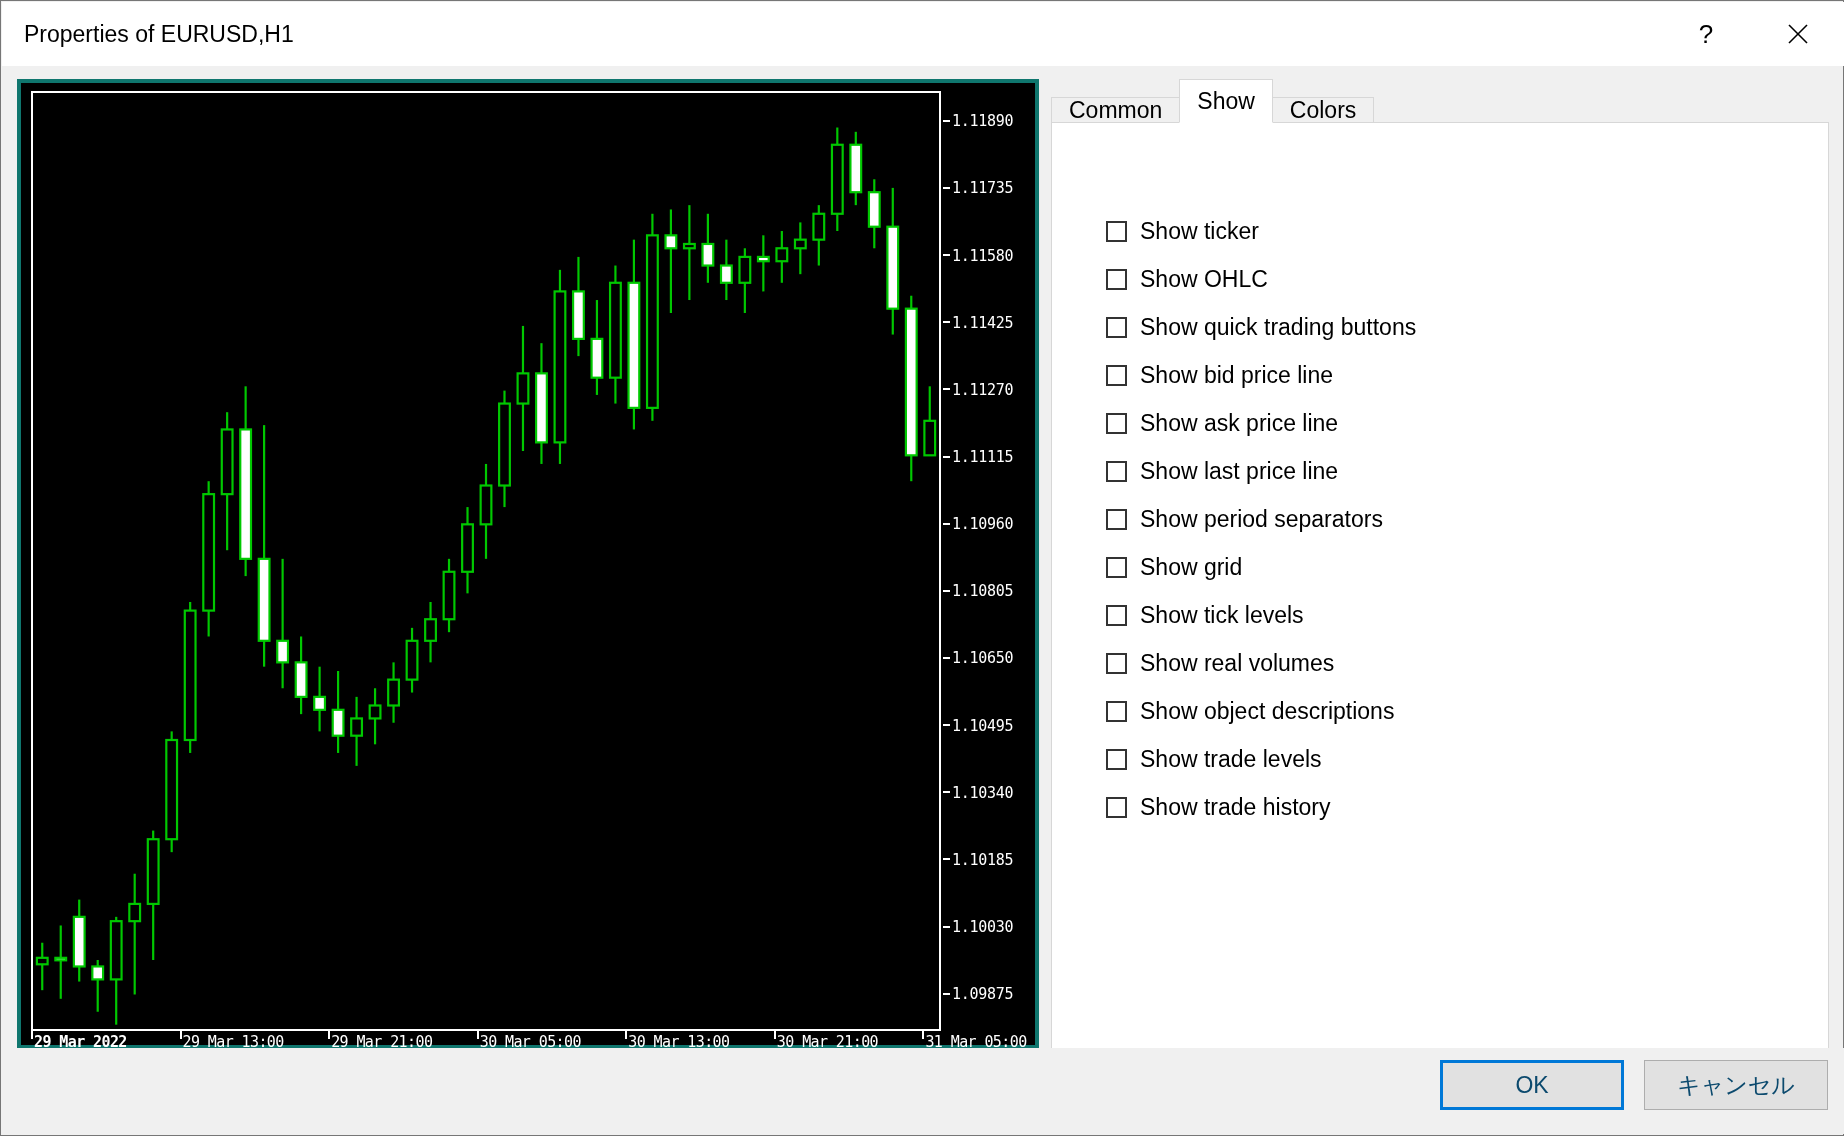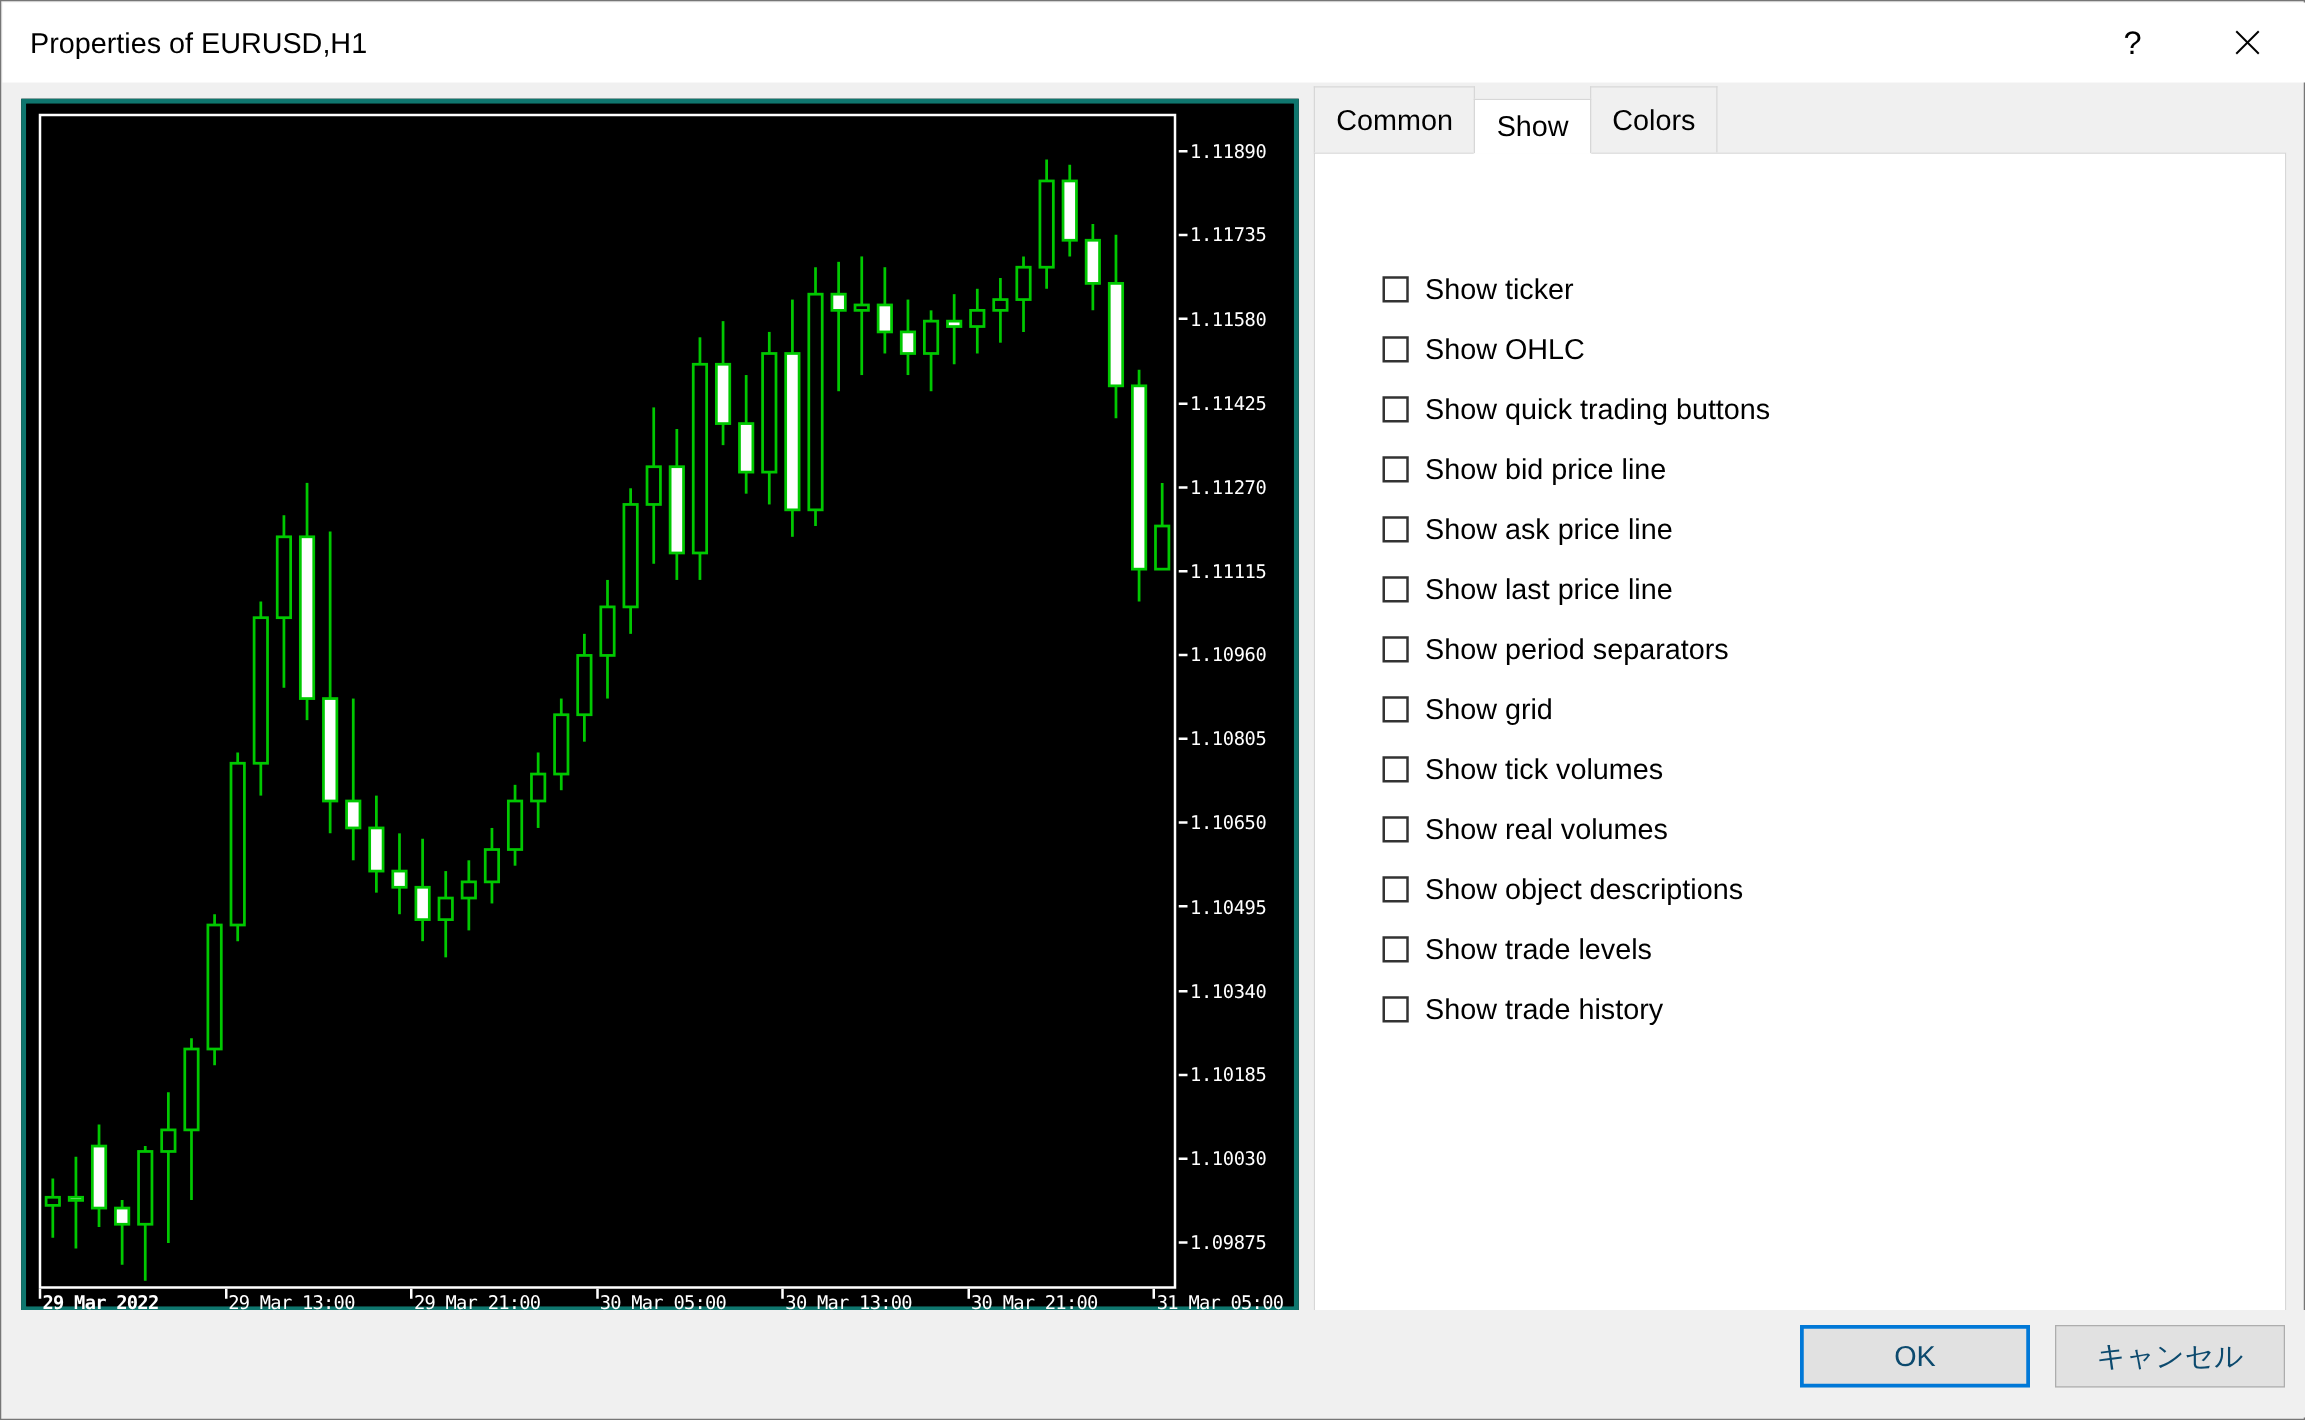--- a/index.html
+++ b/index.html
@@ -131,21 +131,21 @@
     width: 778px; height: 970px;
   }
   #tabstrip {
     position: absolute;
     left: 0; top: 0;
     height: 44px;
     display: flex;
     align-items: flex-end;
   }
   .tab {
-    height: 54px;
+    height: 26px;
     padding: 0 17px;
     display: flex; align-items: center;
     font-size: 23px;
     color: #000000;
     background: #f0f0f0;
     border: 1px solid #d7d7d7;
     border-bottom: none;
     margin-right: -1px;
     cursor: default;
     white-space: nowrap;
@@ -507,21 +507,21 @@
           <div class="cb-row">
             <div class="cb-box"></div>
             <div class="cb-label">Show period separators</div>
           </div>
           <div class="cb-row">
             <div class="cb-box"></div>
             <div class="cb-label">Show grid</div>
           </div>
           <div class="cb-row">
             <div class="cb-box"></div>
-            <div class="cb-label">Show tick volumes</div>
+            <div class="cb-label">Show tick levels</div>
           </div>
           <div class="cb-row">
             <div class="cb-box"></div>
             <div class="cb-label">Show real volumes</div>
           </div>
           <div class="cb-row">
             <div class="cb-box"></div>
             <div class="cb-label">Show object descriptions</div>
           </div>
           <div class="cb-row">

